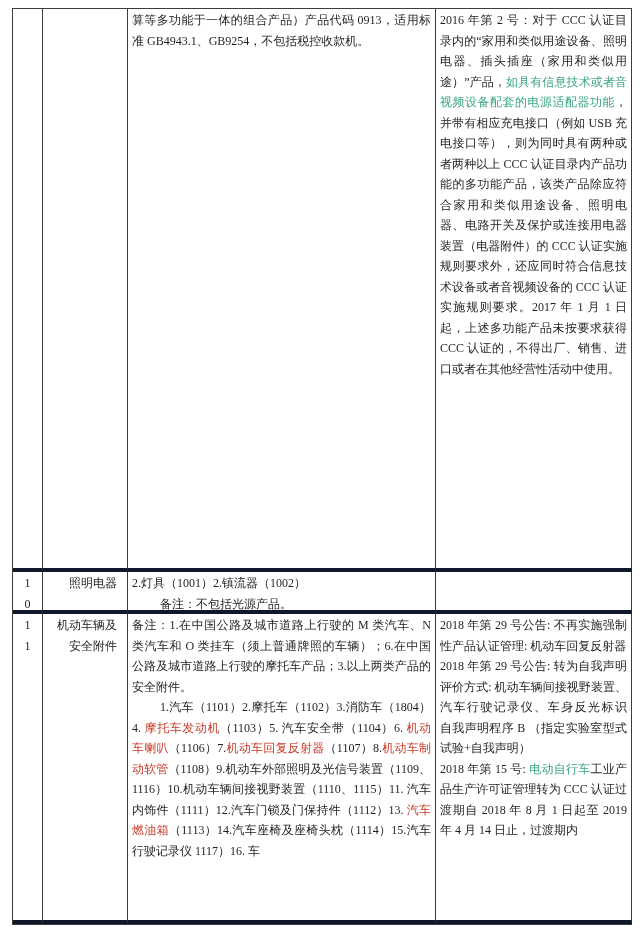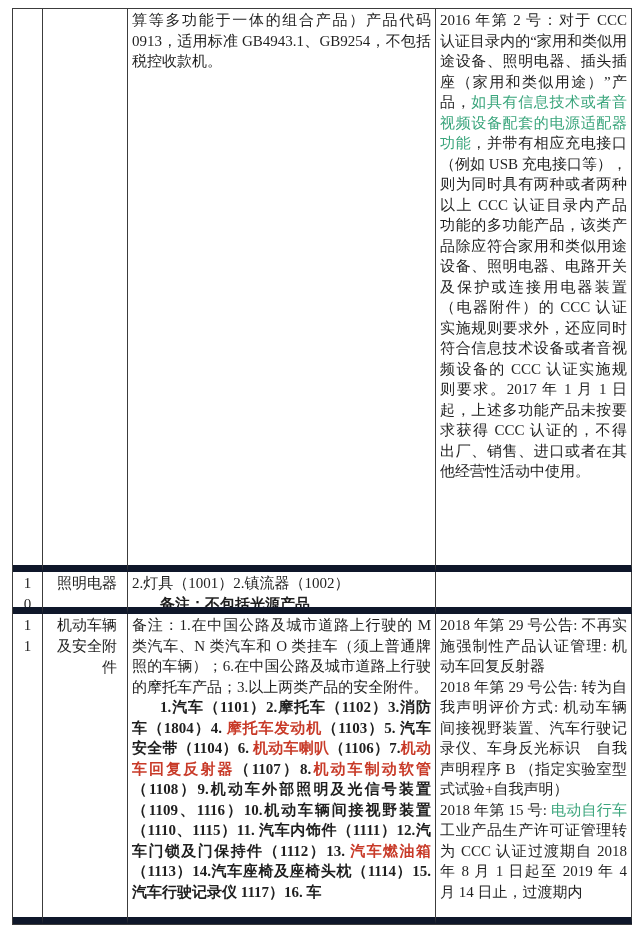--- a/index.html
+++ b/index.html
@@ -18,41 +18,41 @@
     grid-template-columns: 30px 85px 308px 1fr;
     grid-template-rows: 563px 42px 1fr;
     border-top: 1px solid #3c3c3c;
     border-left: 1px solid #3c3c3c;
     border-bottom: 1px solid #3c3c3c;
     overflow: hidden;
     background: #ffffff;
   }
   .cell {
     border-right: 1px solid #3c3c3c;
-    border-bottom: 7px solid #0f172a;
+    border-bottom: 4px solid #0f172a;
     overflow: hidden;
-    font-size: 15px;
+    font-size: 12px;
     line-height: 20.5px;
     padding: 1px 4px 0 4px;
     text-align: justify;
     text-justify: inter-ideograph;
   }
   .cell.no {
     text-align: center;
     white-space: pre-line;
     padding: 1px 0 0 0;
   }
   .cell.cat {
     text-align: right;
     padding: 1px 10px 0 10px;
     line-height: 21px;
     word-break: break-all;
   }
   .para { min-height: 20.5px; }
-  .para-indent { text-indent: 28px; font-weight: bold; }
+  .para-indent { text-indent: 28px; }
 </style>
 </head>
 <body>
 
 <div class="doc-table">
 
   <div class="cell no"></div>
   <div class="cell cat"></div>
   <div class="cell desc">
       <div class="para"><span>算等多功能于一体的组合产品）产品代码 0913，适用标准 GB4943.1、GB9254，不包括税控收款机。</span></div>

